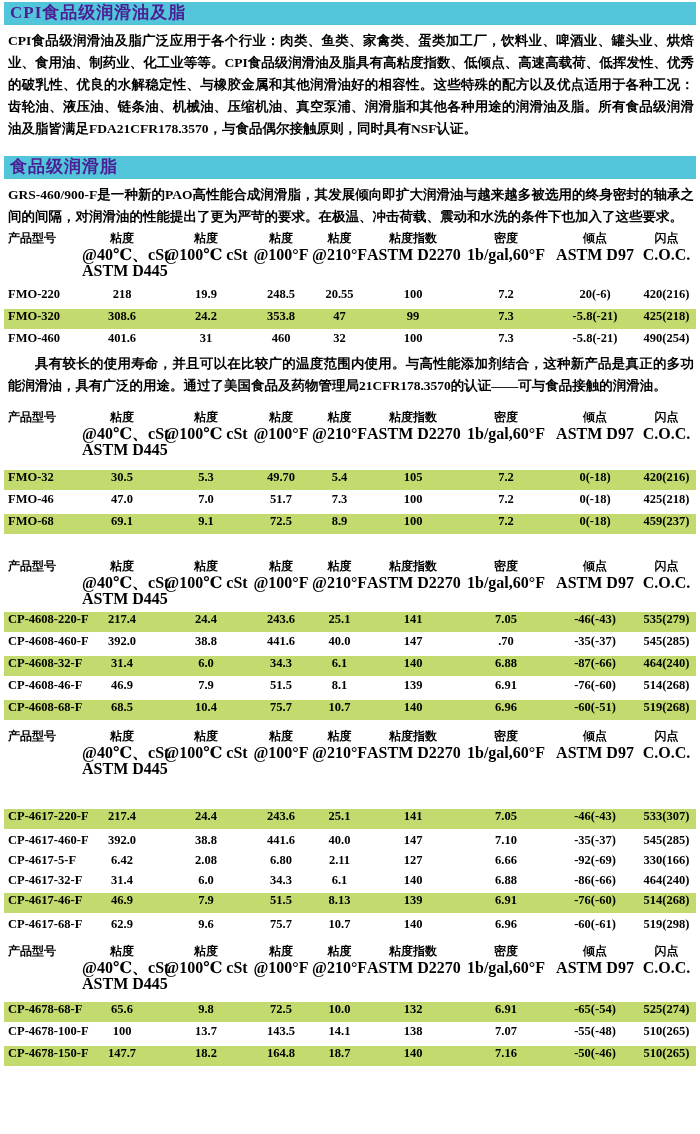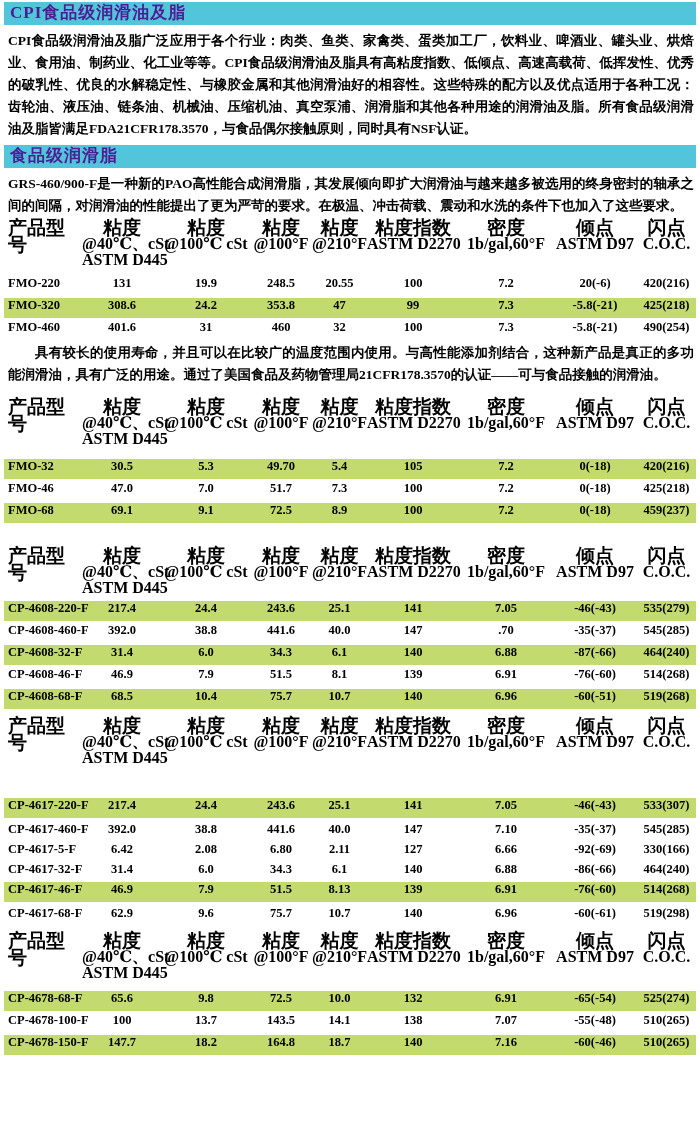--- a/index.html
+++ b/index.html
@@ -10,37 +10,37 @@
     color: #000;
   }
   .page { padding: 2px 4px 0 4px; }
 
   .banner {
     background: var(--banner-bg, #52c5da);
     font-size: 17px; font-weight: bold; color: #4c1d95;
     padding: 1px 6px 2px 6px; line-height: 20px;
     letter-spacing: 1px;
   }
-  .banner.second { margin-top: 5px; }
+  .banner.second { margin-top: 16px; }
 
   .para {
     font-size: 13.5px; font-weight: bold; line-height: 22px;
     text-align: justify; margin: 5px 2px 0 4px;
   }
   .para.indent { text-indent: 2em; margin-top: 0; }
 
   .dtable { margin-top: 2px; }
   .dtable .thead, .dtable .trow {
     display: grid;
     grid-template-columns: 78px 80px 88px 62px 55px 92px 94px 84px 59px;
     align-items: start;
   }
   .hc { text-align: center; }
   .hc.hc-first { text-align: left; padding-left: 4px; }
-  .hl1 { font-size: 19px; font-weight: bold; line-height: 17px; }
+  .hl1 { font-size: 12px; font-weight: bold; line-height: 17px; }
   .hl2, .hl3 { font-size: 16px; font-weight: bold; line-height: 16px; white-space: nowrap; }
   .tbody { margin-top: 8px; }
   .trow { height: 20px; align-items: center; margin-bottom: 2px; }
   .trow.hl { background: var(--row-highlight, #c3db6e); }
   .tc { font-size: 12.5px; font-weight: bold; text-align: center; white-space: nowrap; }
   .tc.tc-first { text-align: left; padding-left: 4px; }
 
   
   .dtable[data-table="1"] { margin-top: 12px; }
   .dtable[data-table="1"] .tbody { margin-top: 12px; }
@@ -101,21 +101,21 @@
           <div class="hl2">ASTM D97</div>
         </div>
         <div class="hc">
           <div class="hl1">闪点</div>
           <div class="hl2">C.O.C.</div>
         </div>
       </div>
       <div class="tbody">
         <div class="trow">
           <div class="tc tc-first">FMO-220</div>
-          <div class="tc">131</div>
+          <div class="tc">218</div>
           <div class="tc">19.9</div>
           <div class="tc">248.5</div>
           <div class="tc">20.55</div>
           <div class="tc">100</div>
           <div class="tc">7.2</div>
           <div class="tc">20(-6)</div>
           <div class="tc">420(216)</div>
         </div>
         <div class="trow hl">
           <div class="tc tc-first">FMO-320</div>
@@ -490,19 +490,19 @@
           <div class="tc">510(265)</div>
         </div>
         <div class="trow hl">
           <div class="tc tc-first">CP-4678-150-F</div>
           <div class="tc">147.7</div>
           <div class="tc">18.2</div>
           <div class="tc">164.8</div>
           <div class="tc">18.7</div>
           <div class="tc">140</div>
           <div class="tc">7.16</div>
-          <div class="tc">-60(-46)</div>
+          <div class="tc">-50(-46)</div>
           <div class="tc">510(265)</div>
         </div>
       </div>
     </div>
 
 </div>
 
 </body></html>

